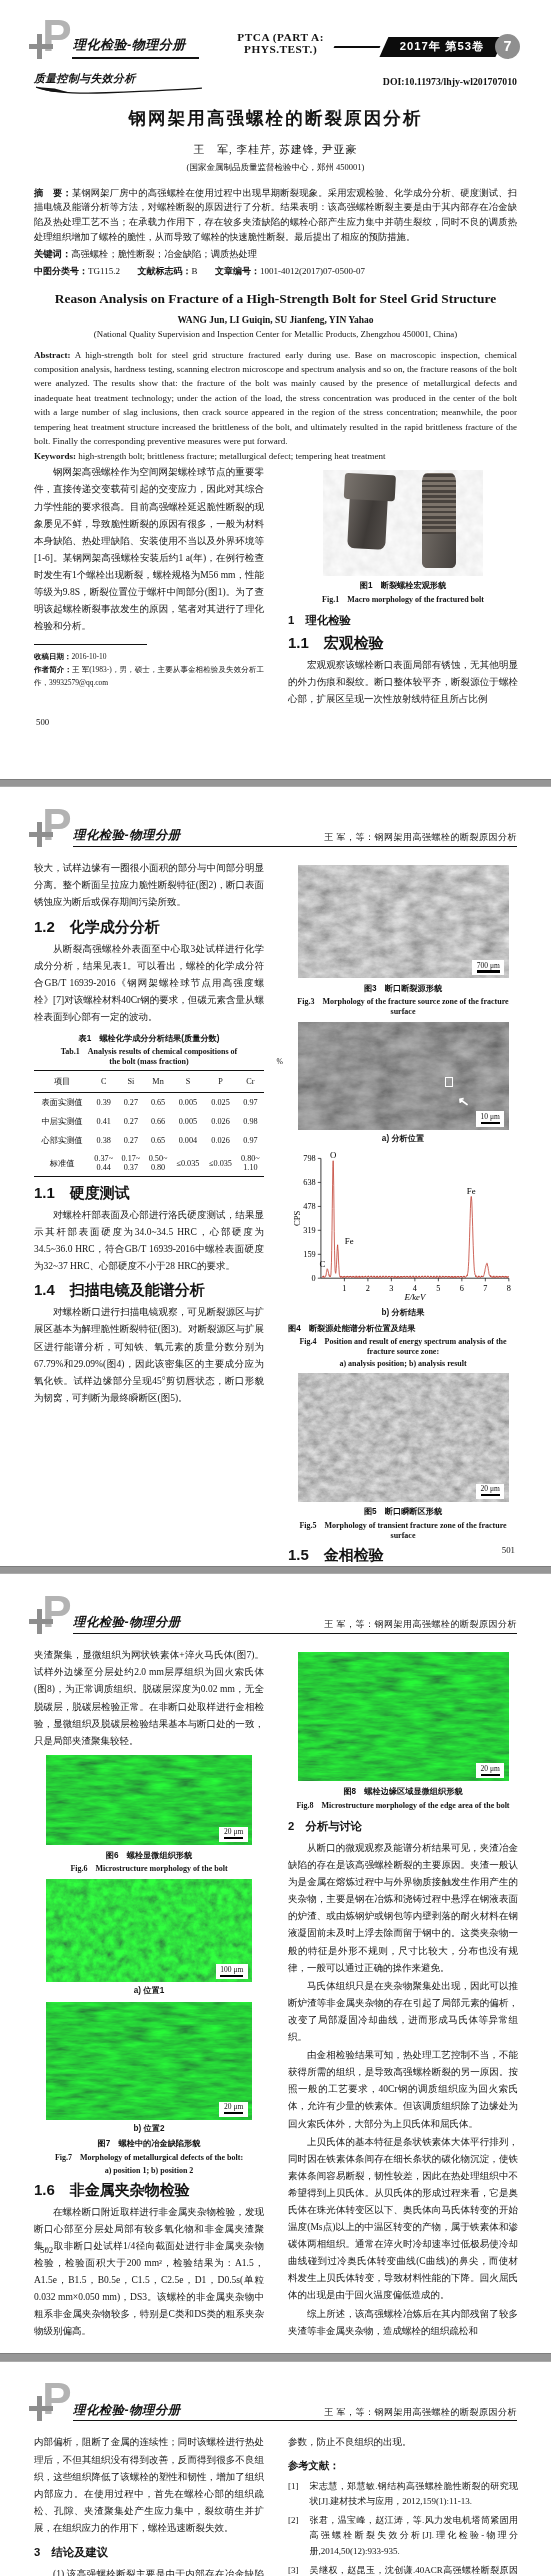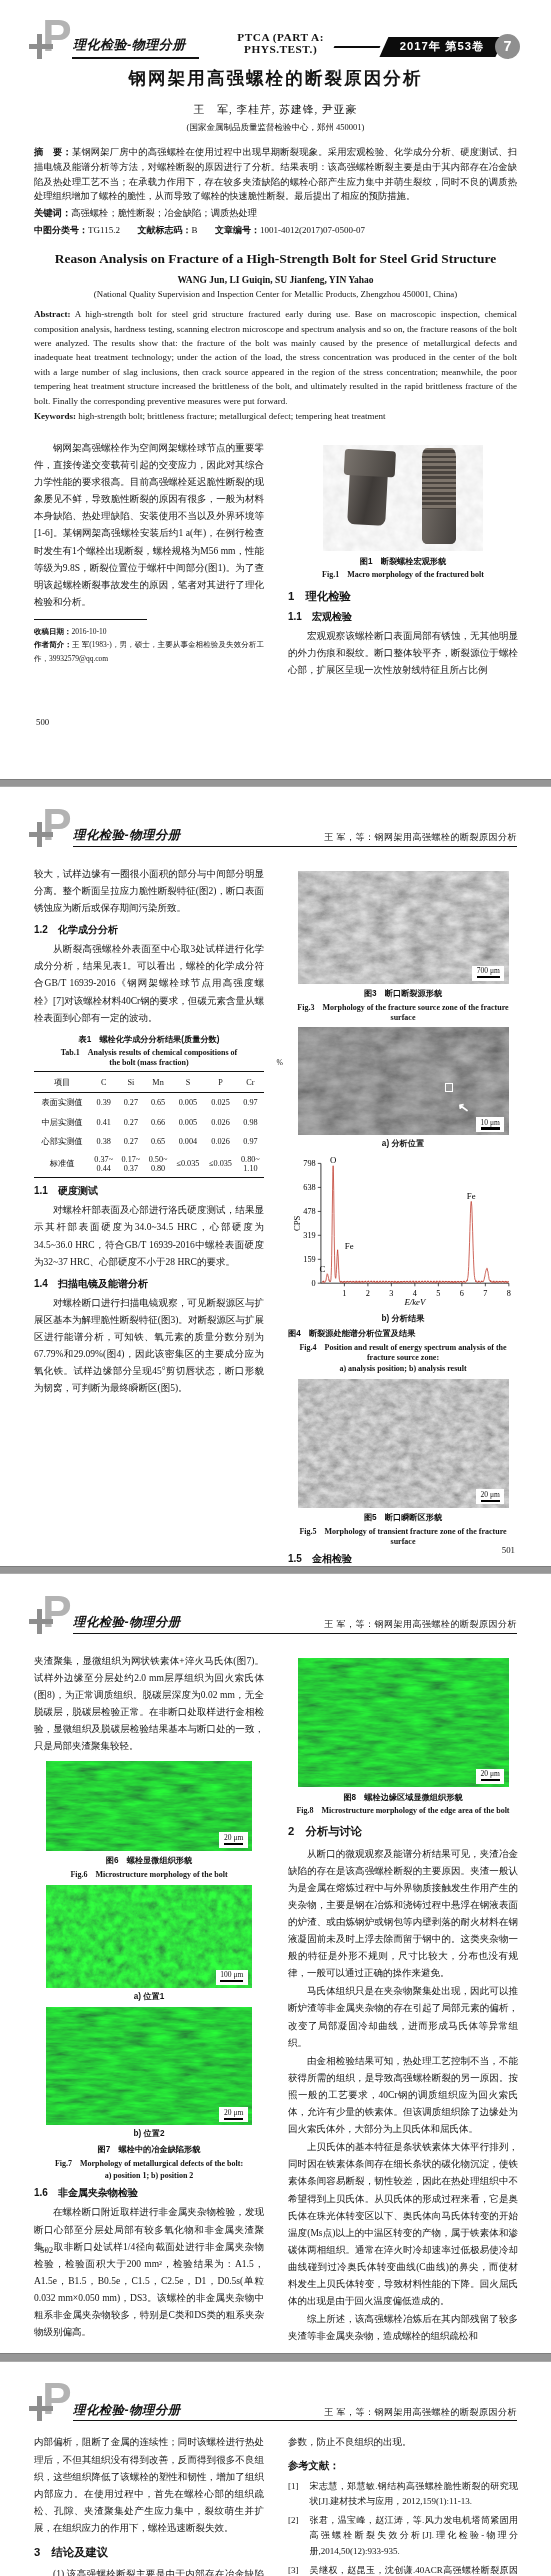--- a/index.html
+++ b/index.html
@@ -41,26 +41,26 @@
   .metaline{font-size:9px;margin-top:4.1px;display:flex;gap:17.5px;}
   .metaline .lab{font-family:"Liberation Sans",sans-serif;font-weight:bold;}
   .title-en{font-weight:bold;font-size:13.4px;text-align:center;margin-top:13.4px;}
   .authors-en{text-align:center;font-weight:bold;font-size:9.5px;margin-top:8.2px;}
   .affil-en{text-align:center;font-size:8.8px;margin-top:4.1px;}
   .absen{margin-top:8.2px;font-size:9px;line-height:1.6;text-align:justify;}
   .absen .lab,.kwen .lab{font-weight:bold;}
   .kwen{font-size:9px;margin-top:3.1px;}
 
   
-  .cols{display:flex;gap:24px;margin-top:19px;}
+  .cols{display:flex;gap:24px;margin-top:3px;}
   .col{width:230px;flex:0 0 230px;}
   .para{font-size:9.5px;line-height:1.8;text-align:justify;text-indent:2em;margin:0 0 1px 0;}
   .para.p0{text-indent:0;}
   .hsec{font-family:"Liberation Sans",sans-serif;font-weight:bold;font-size:11.3px;margin:8.2px 0 6.2px;}
-  .hsub{font-family:"Liberation Sans",sans-serif;font-weight:bold;font-size:10px;margin:6.2px 0 4.1px;}
+  .hsub{font-family:"Liberation Sans",sans-serif;font-weight:bold;font-size:15px;margin:6.2px 0 4.1px;}
 
   
   .fig{margin:5.2px auto 3.1px;text-align:center;}
   .img{position:relative;margin:0 auto;overflow:hidden;}
   .img svg.tex{position:absolute;inset:0;width:100%;height:100%;}
   .capcn{font-family:"Liberation Sans",sans-serif;font-weight:bold;font-size:8.2px;margin-top:4.6px;}
   .capen{font-weight:bold;font-size:8px;margin-top:2.6px;}
   .subcap{font-family:"Liberation Sans",sans-serif;font-weight:bold;font-size:8.2px;margin-top:3.1px;}
   .sbar{position:absolute;right:4.1px;bottom:3.1px;background:#fff;padding:0.5px 4.6px 2.6px;font-size:7.5px;line-height:1.25;color:#111;}
   .sbar::after{content:"";display:block;height:2.1px;background:#000;margin-top:0.5px;}
@@ -175,20 +175,30 @@
         </div>
       <div class="brand">理化检验-物理分册</div>
       <div class="ptca">PTCA (PART A: PHYS.TEST.)</div>
       <div class="bannerwrap">
         <div class="bline"></div>
         <div class="bnr">
             <span class="bnrtxt">2017年 第53卷</span>
           </div>
         <div class="circ7">7</div>
       </div>
+    </div>
+    <div class="hdr1-bot">
+      <div class="colname-wrap">
+        <span class="colname">质量控制与失效分析</span>
+        <svg class="swoosh" width="170" height="9.3" viewBox="0 0 330 18">
+            <path d="M4 4 C 40 16, 90 17, 140 15 C 220 12, 290 9, 326 6" fill="none" stroke="#141414" stroke-width="2.6"></path>
+            <path d="M4 4 C 20 12, 40 15, 70 15 L 40 7 Z" fill="#141414"></path>
+          </svg>
+      </div>
+      <div class="doi">DOI:10.11973/lhjy-wl201707010</div>
     </div>
   </div>
 
   <h1 class="title-cn">钢网架用高强螺栓的断裂原因分析</h1>
   <div class="authors-cn">王　军, 李桂芹, 苏建锋, 尹亚豪</div>
   <div class="affil-cn">(国家金属制品质量监督检验中心，郑州 450001)</div>
 
   <div class="abs"><span class="lab">摘　要：</span><span>某钢网架厂房中的高强螺栓在使用过程中出现早期断裂现象。采用宏观检验、化学成分分析、硬度测试、扫描电镜及能谱分析等方法，对螺栓断裂的原因进行了分析。结果表明：该高强螺栓断裂主要是由于其内部存在冶金缺陷及热处理工艺不当；在承载力作用下，存在较多夹渣缺陷的螺栓心部产生应力集中并萌生裂纹，同时不良的调质热处理组织增加了螺栓的脆性，从而导致了螺栓的快速脆性断裂。最后提出了相应的预防措施。</span></div>
   <div class="kwline"><span class="lab">关键词：</span><span>高强螺栓；脆性断裂；冶金缺陷；调质热处理</span></div>
   <div class="metaline">

